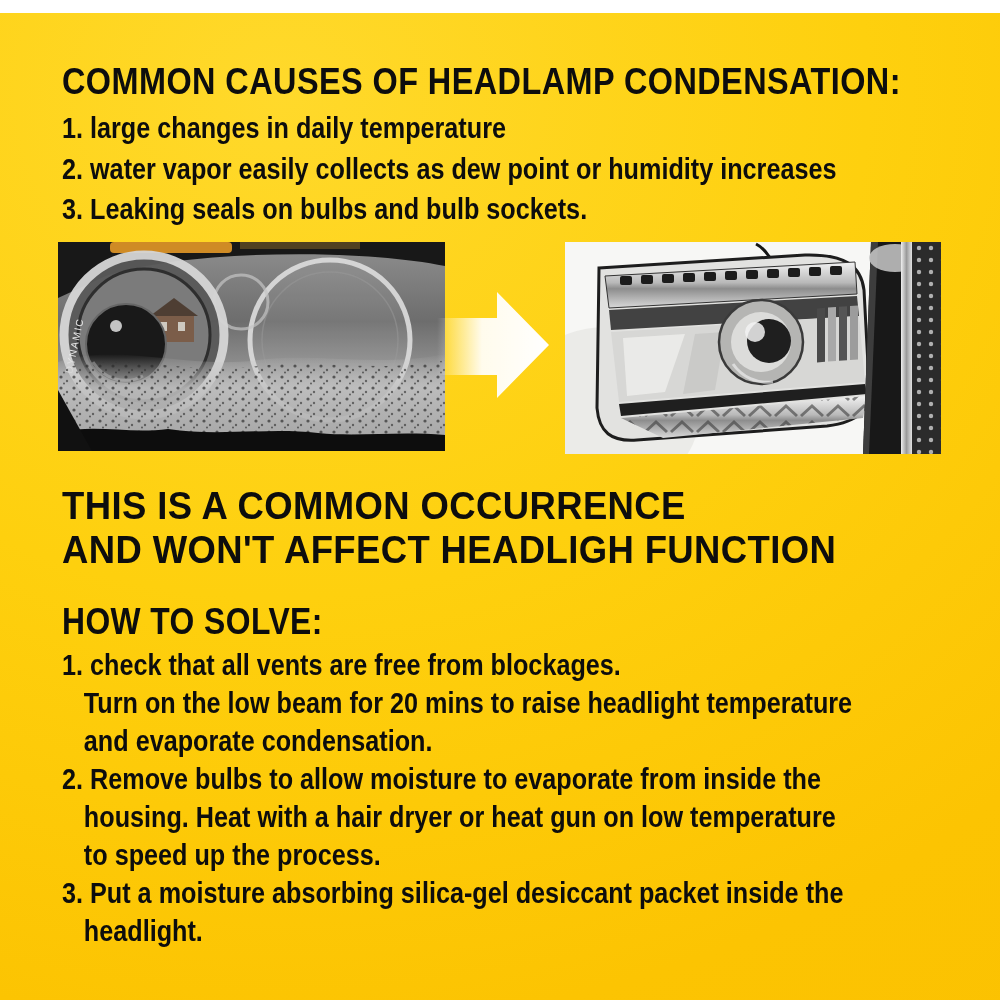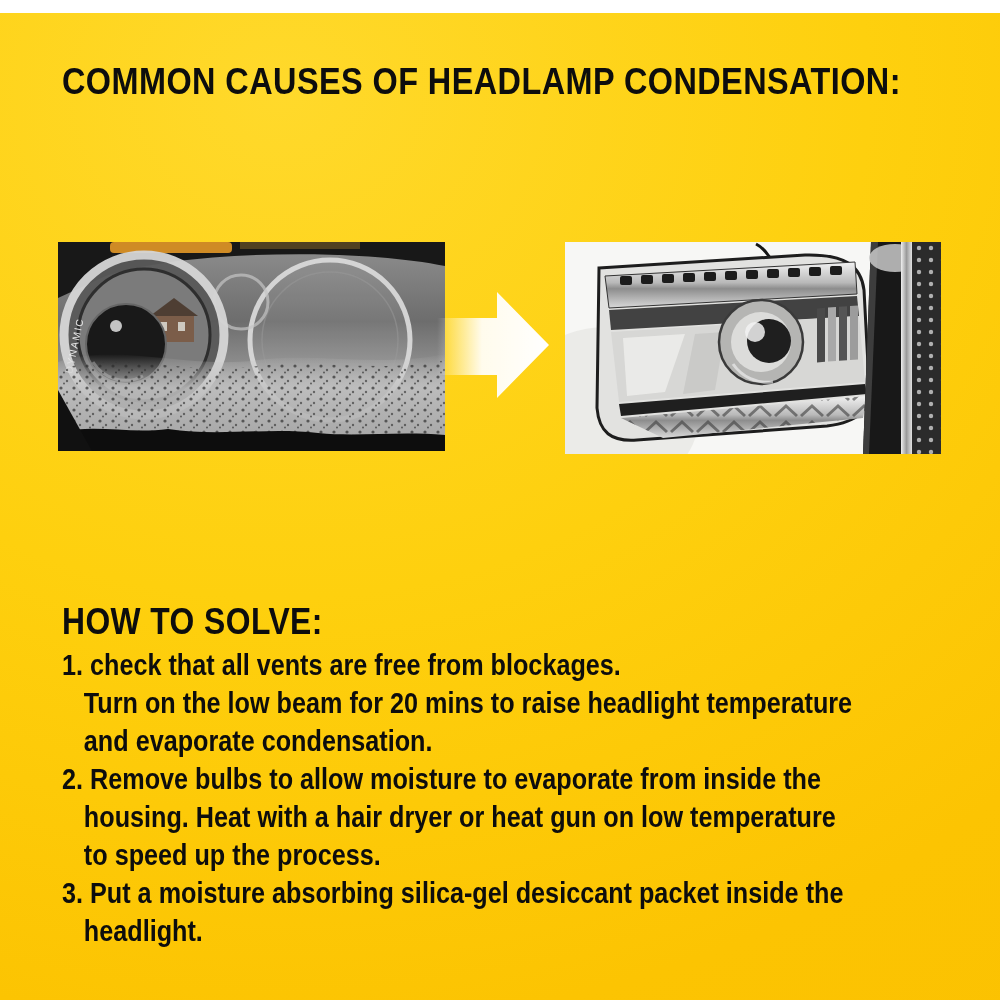--- a/index.html
+++ b/index.html
@@ -42,20 +42,25 @@
   .solve-list .line{transform:scaleX(.84);}
   .solve-list .indent{padding-left:26px;}
 </style>
 </head>
 <body>
 
 <div class="canvas">
 
   <div class="title-main line">COMMON CAUSES OF HEADLAMP CONDENSATION:</div>
 
+  <div class="causes-list">
+    <div class="line">1. large changes in daily temperature</div>
+    <div class="line">2. water vapor easily collects as dew point or humidity increases</div>
+    <div class="line">3. Leaking seals on bulbs and bulb sockets.</div>
+  </div>
 
   <svg class="photo photo-before" viewBox="0 0 387 209" aria-hidden="true">
     <defs>
       <linearGradient id="glassL" x1="0" y1="0" x2="0" y2="1">
         <stop offset="0" stop-color="#8f8f8f"></stop>
         <stop offset="0.38" stop-color="#6d6d6d"></stop>
         <stop offset="0.68" stop-color="#9c9c9c"></stop>
         <stop offset="1" stop-color="#737373"></stop>
       </linearGradient>
       <linearGradient id="mist" x1="0" y1="0" x2="0" y2="1">
@@ -167,20 +172,24 @@
     <polygon points="56,176 302,154 298,176 98,196" fill="url(#chromeV)"></polygon>
     <polygon points="56,176 302,154 298,176 98,196" fill="url(#chev)" opacity="0.75"></polygon>
     <polygon points="306,0 342,0 338,212 298,212" fill="#181818"></polygon>
     <polygon points="306,0 313,0 304,212 298,212" fill="#3d3d3d"></polygon>
     <ellipse cx="330" cy="16" rx="26" ry="14" fill="#c9c9c9" opacity="0.85"></ellipse>
     <rect x="342" y="0" width="34" height="212" fill="#2b2b2b"></rect>
     <rect x="342" y="0" width="34" height="212" fill="url(#grilleDots)" opacity="0.9"></rect>
     <rect x="336" y="0" width="11" height="212" fill="url(#chromeH)"></rect>
   </svg>
 
+  <div class="statement">
+    <div class="line">THIS IS A COMMON OCCURRENCE</div>
+    <div class="line">AND WON'T AFFECT HEADLIGH FUNCTION</div>
+  </div>
 
   <div class="solve-title line">HOW TO SOLVE:</div>
 
   <div class="solve-list">
     <div class="line">1. check that all vents are free from blockages.</div>
     <div class="line indent">Turn on the low beam for 20 mins to raise headlight temperature</div>
     <div class="line indent">and evaporate condensation.</div>
     <div class="line">2. Remove bulbs to allow moisture to evaporate from inside the</div>
     <div class="line indent">housing. Heat with a hair dryer or heat gun on low temperature</div>
     <div class="line indent">to speed up the process.</div>

